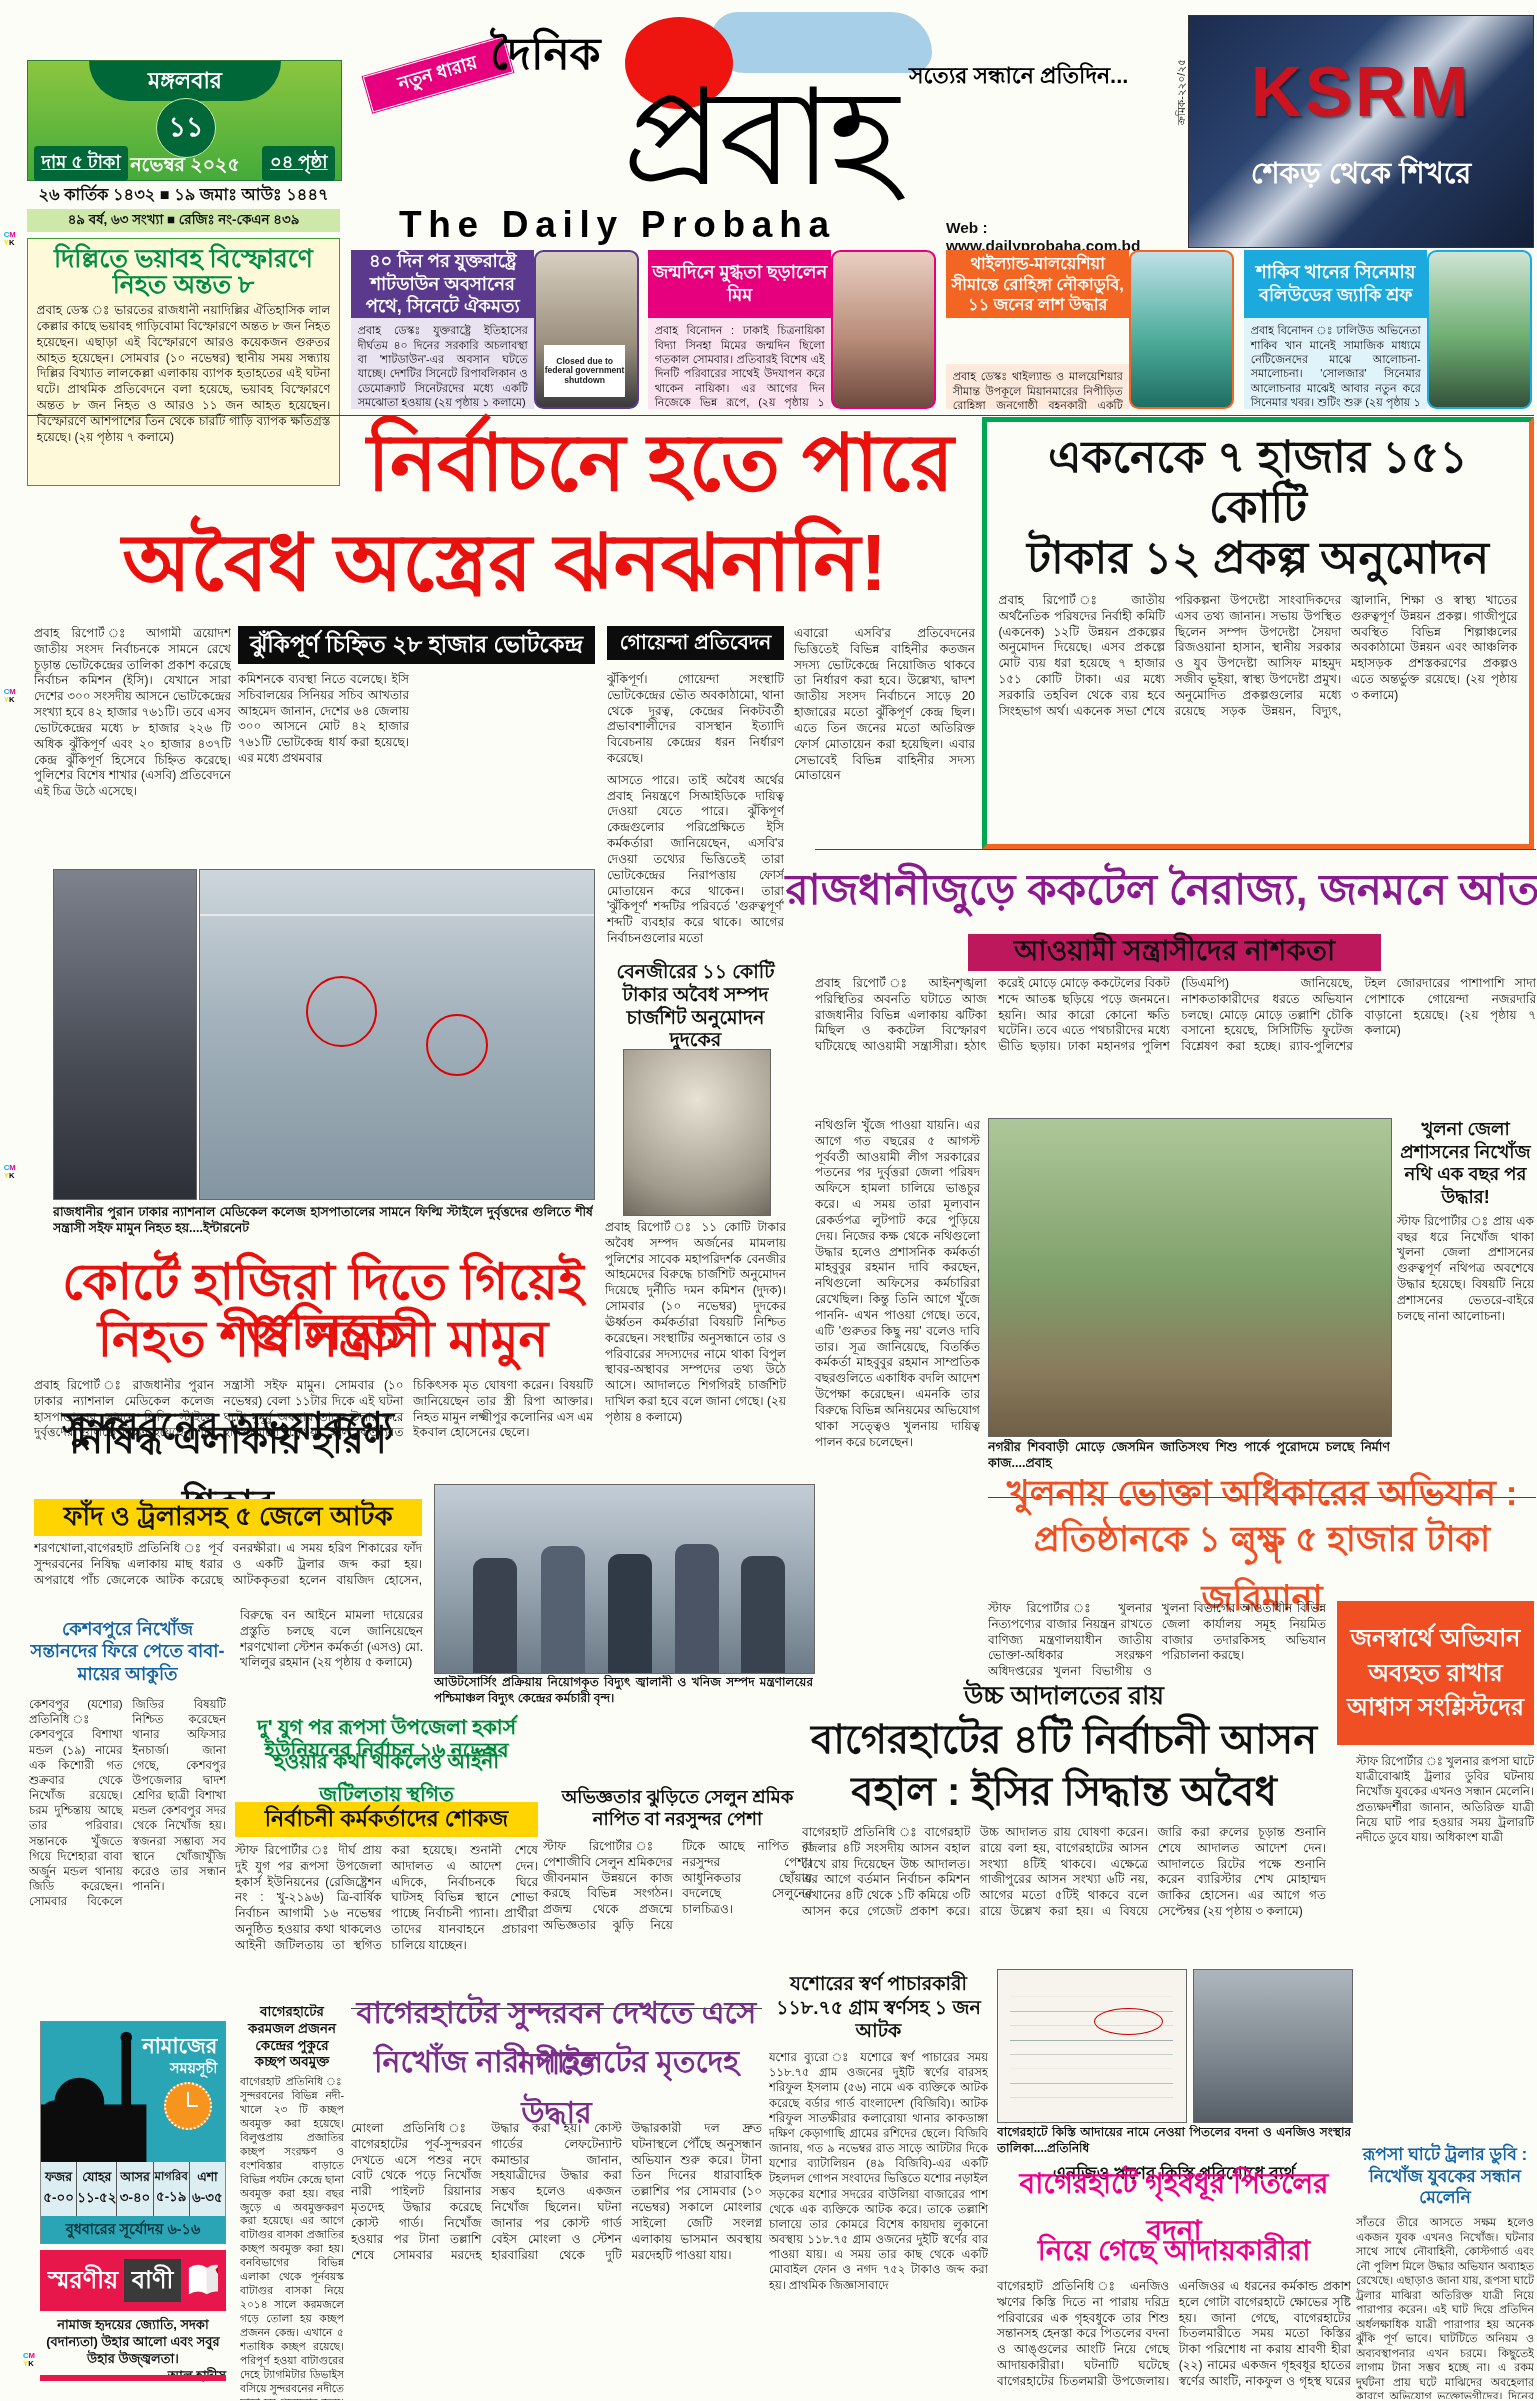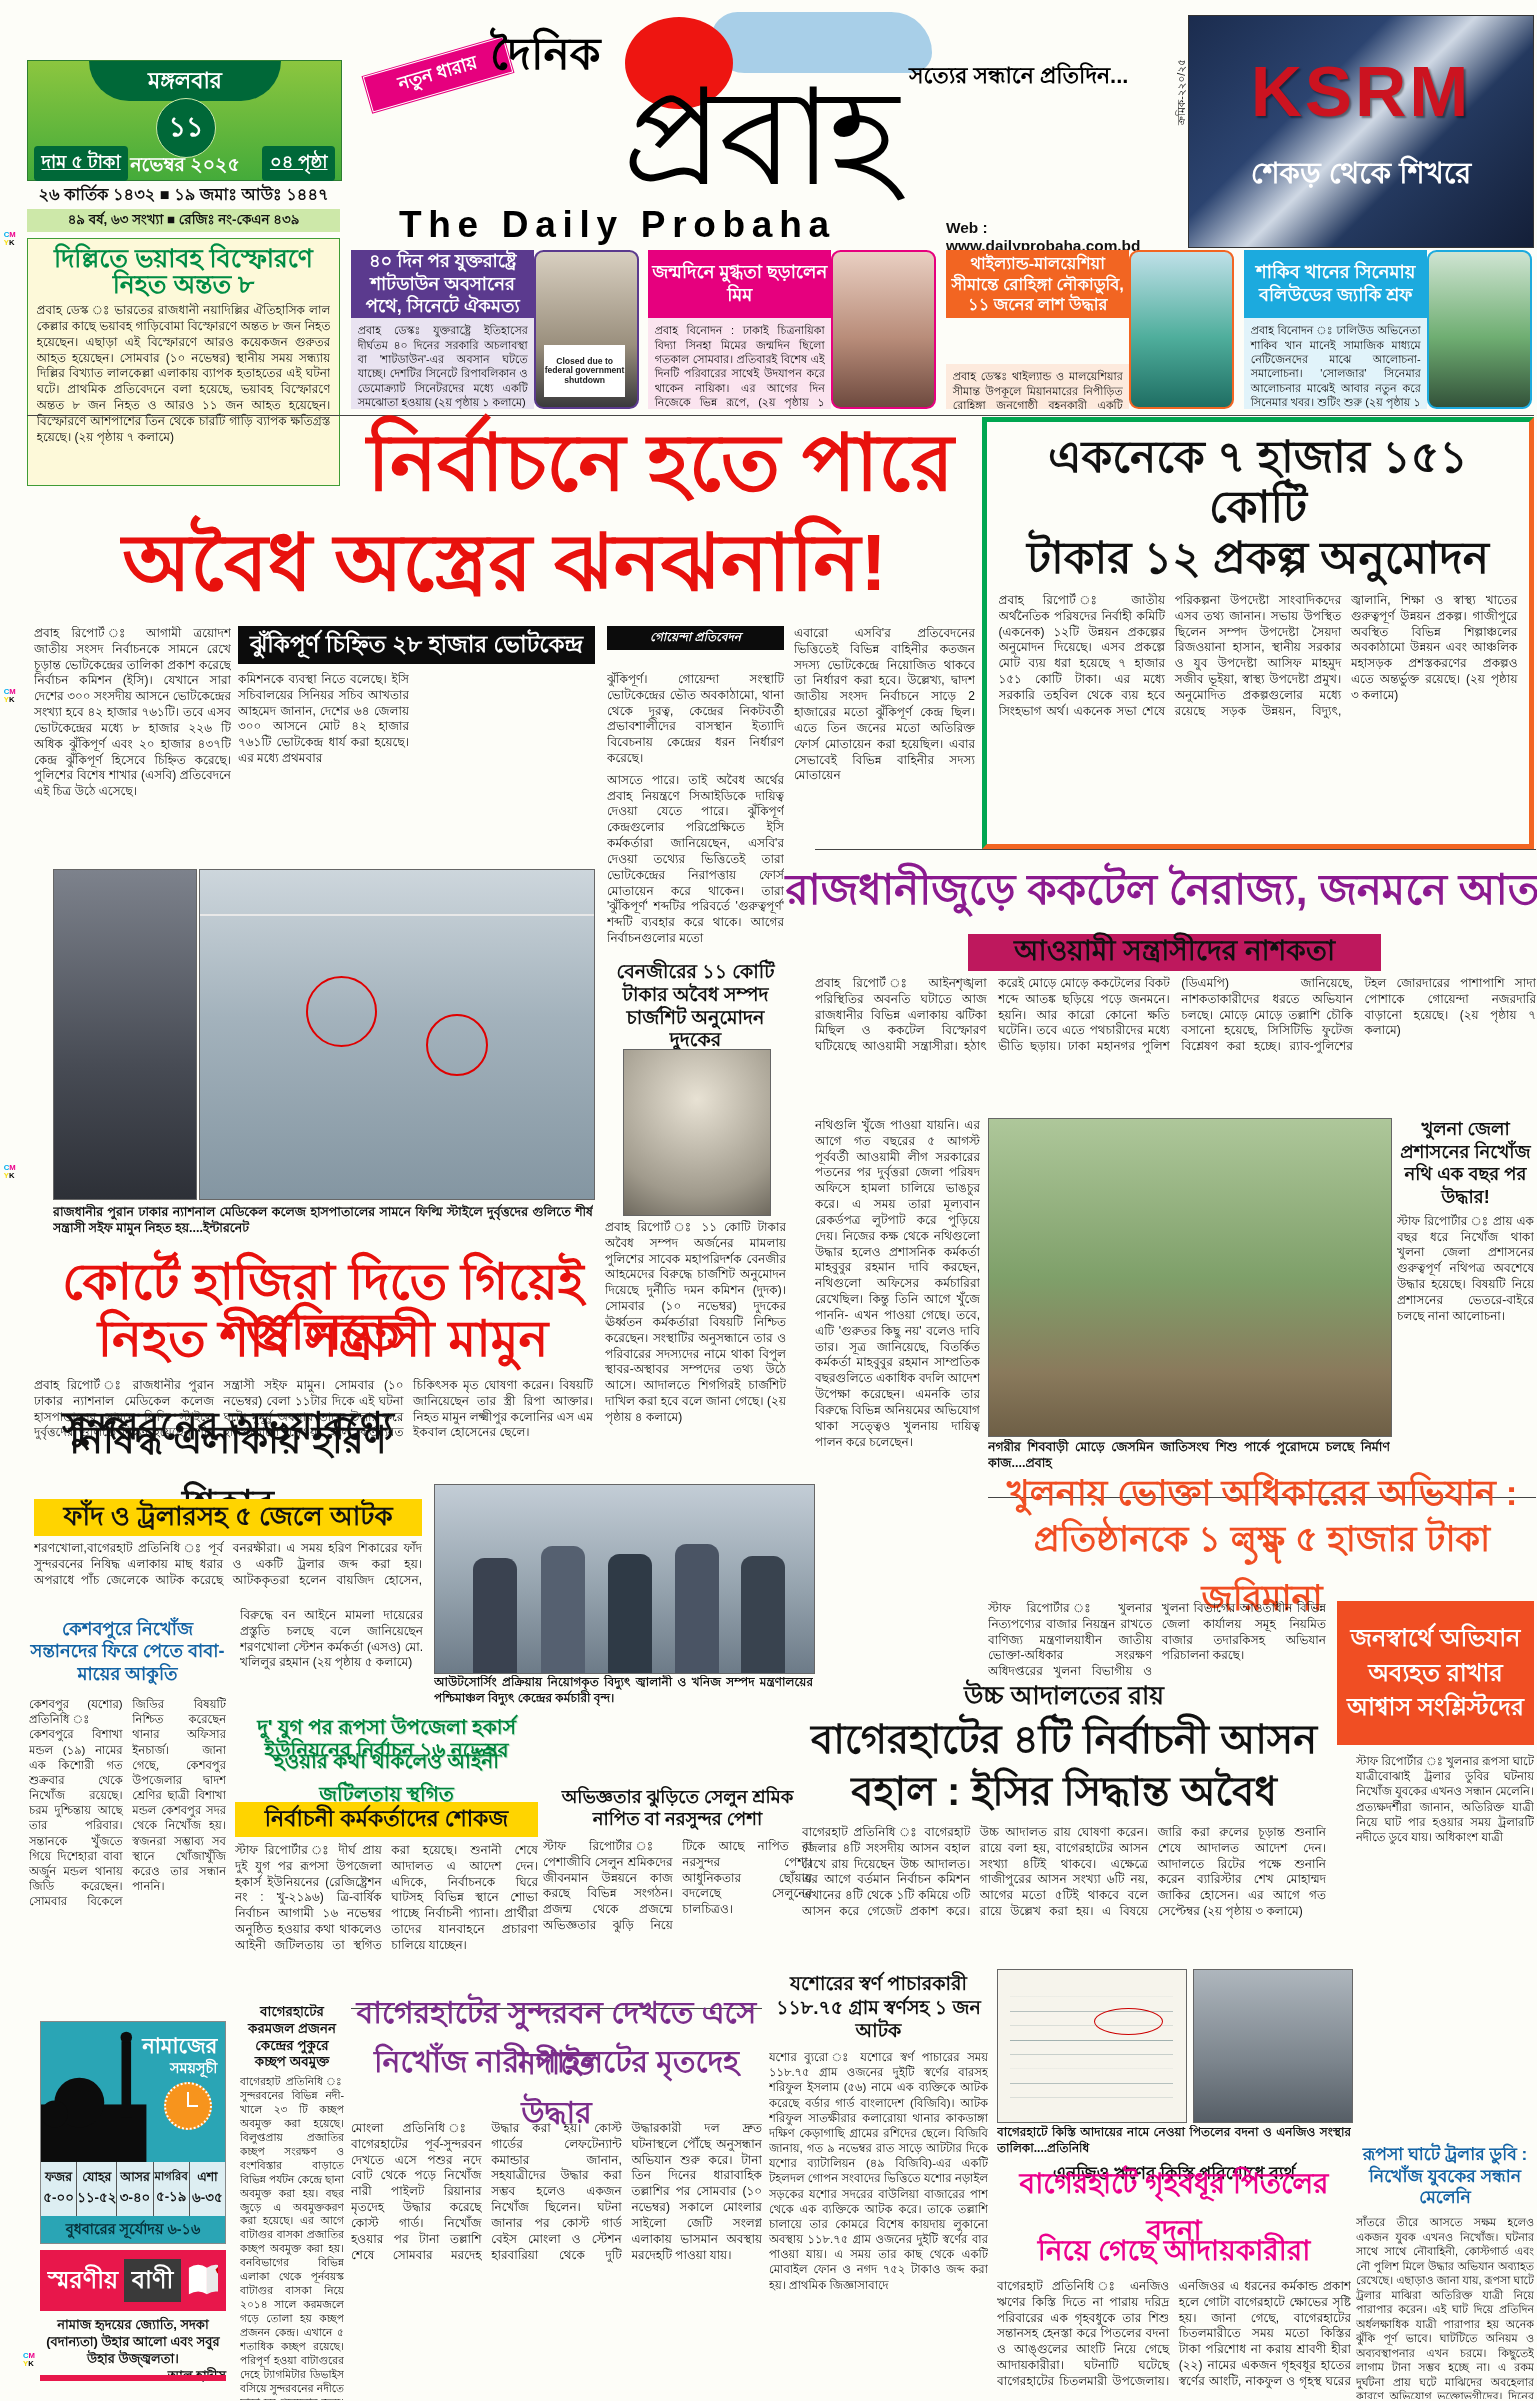--- a/index.html
+++ b/index.html
@@ -98,22 +98,22 @@
     <div class="photo" style="width:102px;background:linear-gradient(180deg,#cfe4d2,#6fae72 55%,#33523a);border:2.9px solid #1caade;border-radius:9.6px;"></div>
   </div>
 
   <div class="abs rule" style="left:27px;top:415px;width:1507px;"></div>
 
   <div class="abs hl-red" style="left:346px;top:423px;width:629px;font-size:79px;">নির্বাচনে হতে পারে</div>
   <div class="abs hl-red" style="left:34px;top:523px;width:941px;font-size:79px;">অবৈধ অস্ত্রের ঝনঝনানি!</div>
 
   <div class="abs bt" style="left:34px;top:626px;width:197px;height:238px;">প্রবাহ রিপোর্ট ঃ আগামী ত্রয়োদশ জাতীয় সংসদ নির্বাচনকে সামনে রেখে চূড়ান্ত ভোটকেন্দ্রের তালিকা প্রকাশ করেছে নির্বাচন কমিশন (ইসি)। যেখানে সারা দেশের ৩০০ সংসদীয় আসনে ভোটকেন্দ্রের সংখ্যা হবে ৪২ হাজার ৭৬১টি। তবে এসব ভোটকেন্দ্রের মধ্যে ৮ হাজার ২২৬ টি অধিক ঝুঁকিপূর্ণ এবং ২০ হাজার ৪৩৭টি কেন্দ্র ঝুঁকিপূর্ণ হিসেবে চিহ্নিত করেছে। পুলিশের বিশেষ শাখার (এসবি) প্রতিবেদনে এই চিত্র উঠে এসেছে।</div>
   <div class="abs bar" style="left:238px;top:626px;width:357px;height:38px;font-size:23px;">ঝুঁকিপূর্ণ চিহ্নিত ২৮ হাজার ভোটকেন্দ্র</div>
-  <div class="abs bar" style="left:607px;top:626px;width:177px;height:24px;font-size:12px;font-style:italic;">গোয়েন্দা প্রতিবেদন</div>
-  <div class="abs bt" style="left:794px;top:626px;width:181px;height:238px;">এবারো এসবি'র প্রতিবেদনের ভিত্তিতেই বিভিন্ন বাহিনীর কতজন সদস্য ভোটকেন্দ্রে নিয়োজিত থাকবে তা নির্ধারণ করা হবে। উল্লেখ্য, দ্বাদশ জাতীয় সংসদ নির্বাচনে সাড়ে 2 হাজারের মতো ঝুঁকিপূর্ণ কেন্দ্র ছিল। এতে তিন জনের মতো অতিরিক্ত ফোর্স মোতায়েন করা হয়েছিল। এবার সেভাবেই বিভিন্ন বাহিনীর সদস্য মোতায়েন</div>
+  <div class="abs bar" style="left:607px;top:626px;width:177px;height:34px;font-size:20px;">গোয়েন্দা প্রতিবেদন</div>
+  <div class="abs bt" style="left:794px;top:626px;width:181px;height:238px;">এবারো এসবি'র প্রতিবেদনের ভিত্তিতেই বিভিন্ন বাহিনীর কতজন সদস্য ভোটকেন্দ্রে নিয়োজিত থাকবে তা নির্ধারণ করা হবে। উল্লেখ্য, দ্বাদশ জাতীয় সংসদ নির্বাচনে সাড়ে 20 হাজারের মতো ঝুঁকিপূর্ণ কেন্দ্র ছিল। এতে তিন জনের মতো অতিরিক্ত ফোর্স মোতায়েন করা হয়েছিল। এবার সেভাবেই বিভিন্ন বাহিনীর সদস্য মোতায়েন</div>
   <div class="abs bt" style="left:238px;top:672px;width:171px;height:192px;">কমিশনকে ব্যবস্থা নিতে বলেছে। ইসি সচিবালয়ের সিনিয়র সচিব আখতার আহমেদ জানান, দেশের ৬৪ জেলায় ৩০০ আসনে মোট ৪২ হাজার ৭৬১টি ভোটকেন্দ্র ধার্য করা হয়েছে। এর মধ্যে প্রথমবার</div>
   <div class="abs bt" style="left:607px;top:672px;width:177px;height:290px;">
     <p>ঝুঁকিপূর্ণ। গোয়েন্দা সংস্থাটি ভোটকেন্দ্রের ভৌত অবকাঠামো, থানা থেকে দূরত্ব, কেন্দ্রের নিকটবর্তী প্রভাবশালীদের বাসস্থান ইত্যাদি বিবেচনায় কেন্দ্রের ধরন নির্ধারণ করেছে।</p>
     <p>আসতে পারে। তাই অবৈধ অর্থের প্রবাহ নিয়ন্ত্রণে সিআইডিকে দায়িত্ব দেওয়া যেতে পারে। ঝুঁকিপূর্ণ কেন্দ্রগুলোর পরিপ্রেক্ষিতে ইসি কর্মকর্তারা জানিয়েছেন, এসবি'র দেওয়া তথ্যের ভিত্তিতেই তারা ভোটকেন্দ্রের নিরাপত্তায় ফোর্স মোতায়েন করে থাকেন। তারা 'ঝুঁকিপূর্ণ' শব্দটির পরিবর্তে 'গুরুত্বপূর্ণ' শব্দটি ব্যবহার করে থাকে। আগের নির্বাচনগুলোর মতো</p>
   </div>
 
   <div class="abs" style="left:982px;top:417px;width:552px;height:432px;box-sizing:border-box;border-top:5.8px solid #00a651;border-left:5.8px solid #00a651;border-right:5.8px solid #f26522;border-bottom:5.8px solid #f26522;padding:9.6px 11.5px;">
     <div style="font-weight:900;font-size:44px;text-align:center;line-height:1.15;">একনেকে ৭ হাজার ১৫১ কোটি</div>
     <div style="font-weight:900;font-size:44px;text-align:center;line-height:1.15;margin-bottom:9.6px;">টাকার ১২ প্রকল্প অনুমোদন</div>
     <div class="bt c3" style="height:284px;">প্রবাহ রিপোর্ট ঃ জাতীয় অর্থনৈতিক পরিষদের নির্বাহী কমিটি (একনেক) ১২টি উন্নয়ন প্রকল্পের অনুমোদন দিয়েছে। এসব প্রকল্পে মোট ব্যয় ধরা হয়েছে ৭ হাজার ১৫১ কোটি টাকা। এর মধ্যে সরকারি তহবিল থেকে ব্যয় হবে সিংহভাগ অর্থ। একনেক সভা শেষে পরিকল্পনা উপদেষ্টা সাংবাদিকদের এসব তথ্য জানান। সভায় উপস্থিত ছিলেন সম্পদ উপদেষ্টা সৈয়দা রিজওয়ানা হাসান, স্থানীয় সরকার ও যুব উপদেষ্টা আসিফ মাহমুদ সজীব ভূইয়া, স্বাস্থ্য উপদেষ্টা প্রমুখ। অনুমোদিত প্রকল্পগুলোর মধ্যে রয়েছে সড়ক উন্নয়ন, বিদ্যুৎ, জ্বালানি, শিক্ষা ও স্বাস্থ্য খাতের গুরুত্বপূর্ণ উন্নয়ন প্রকল্প। গাজীপুরে অবস্থিত বিভিন্ন শিল্পাঞ্চলের অবকাঠামো উন্নয়ন এবং আঞ্চলিক মহাসড়ক প্রশস্তকরণের প্রকল্পও এতে অন্তর্ভুক্ত রয়েছে। (২য় পৃষ্ঠায় ৩ কলামে)</div>

